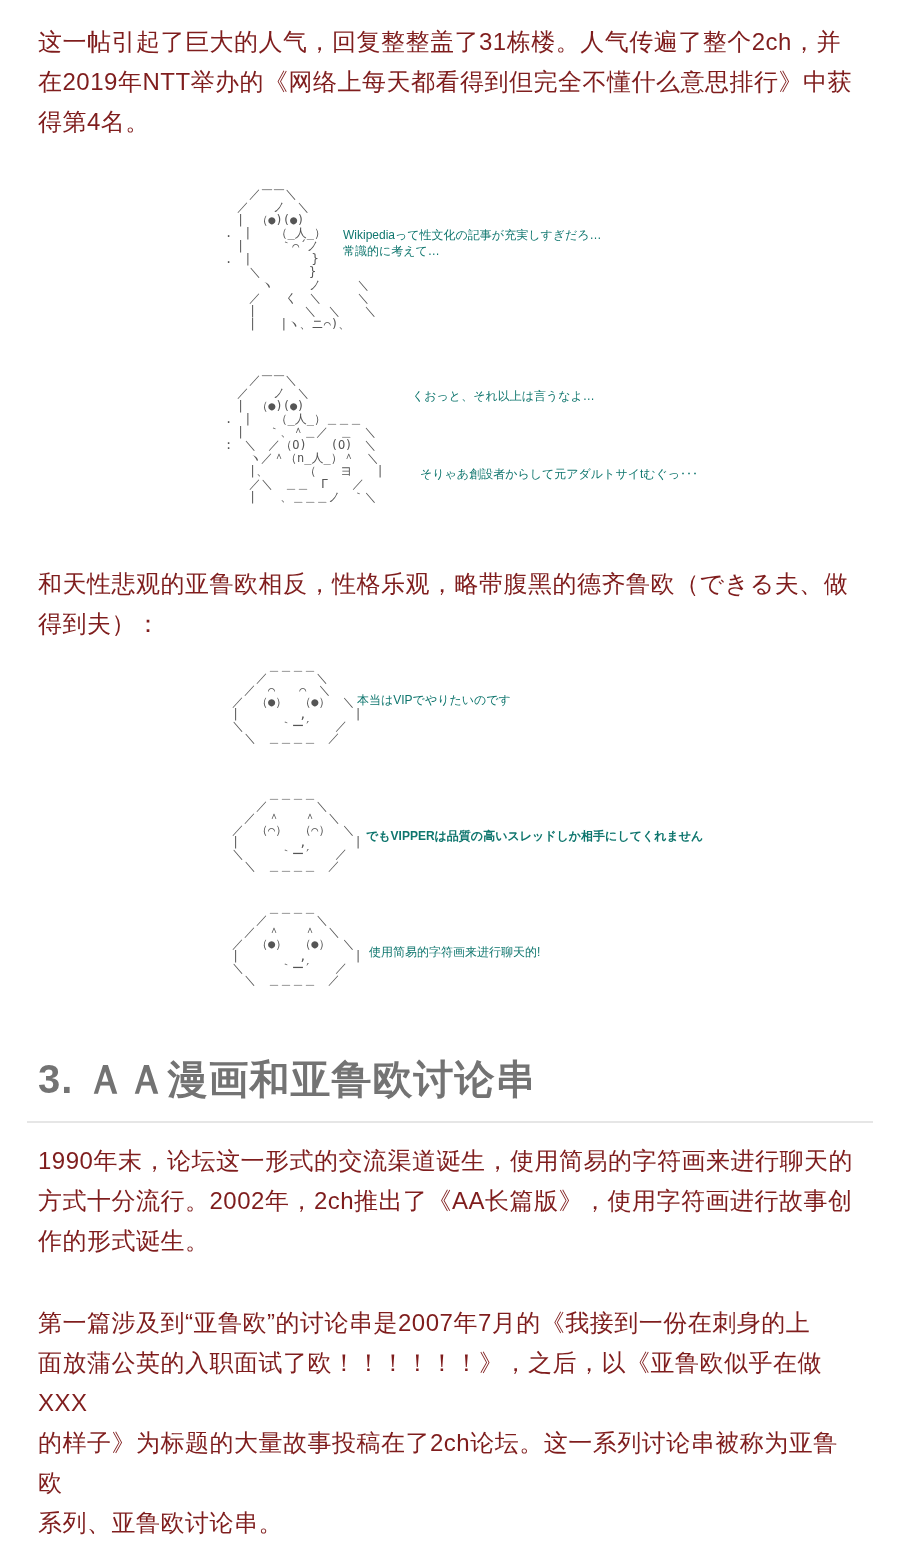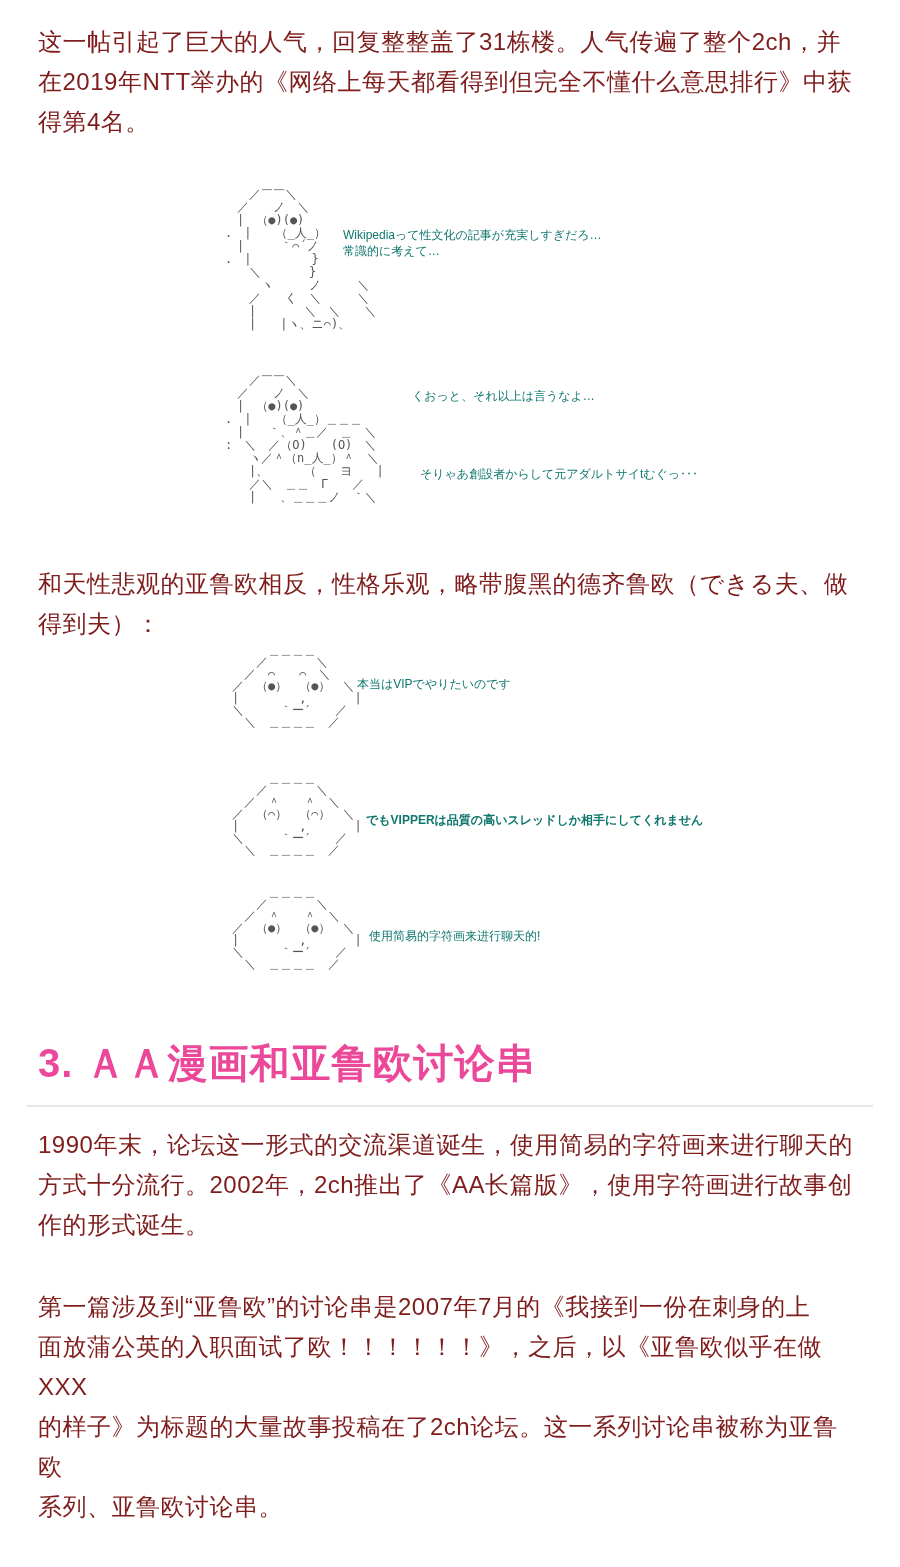--- a/index.html
+++ b/index.html
@@ -14,21 +14,21 @@
   }
   .para {
     font-size: 24px;
     line-height: 40px;
     margin: 0 0 46px 0;
     white-space: pre-line;
     color: #7f1d1d;
     letter-spacing: 0.5px;
   }
   .para.tight { margin-bottom: 22px; }
-  .para.nogap { margin-bottom: 0; }
+  .para.nogap { margin-bottom: 16px; }
 
   
   .aa-block {
     position: relative;
     width: 100%;
   }
   .aa-block pre {
     margin: 0;
     font-family: "DejaVu Sans Mono", "DejaVu Sans", monospace;
     font-size: 12px;
@@ -59,21 +59,21 @@
   .aa2-s2 { left: 370px; top: 92px; margin-left: 12px; }
   .aa3-s1 { left: 319px; top: 32px; }
   .aa4-s1 { left: 328px; top: 40px; font-weight: bold; }
   .aa5-s1 { left: 331px; top: 42px; }
 
   h2.section-heading {
     margin: 68px 0 0 0;
     font-size: 40px;
     line-height: 50px;
     font-weight: 700;
-    color: #ec4899;
+    color: #737373;
     letter-spacing: 1px;
   }
   hr.section-divider {
     border: none;
     border-top: 2px solid #e6e6e6;
     margin: 17px 0 0 -11px;
     width: calc(100% + 22px);
   }
   .para.after-hr { margin-top: 18px; margin-bottom: 42px; }
   .para.last { margin-bottom: 0; }

